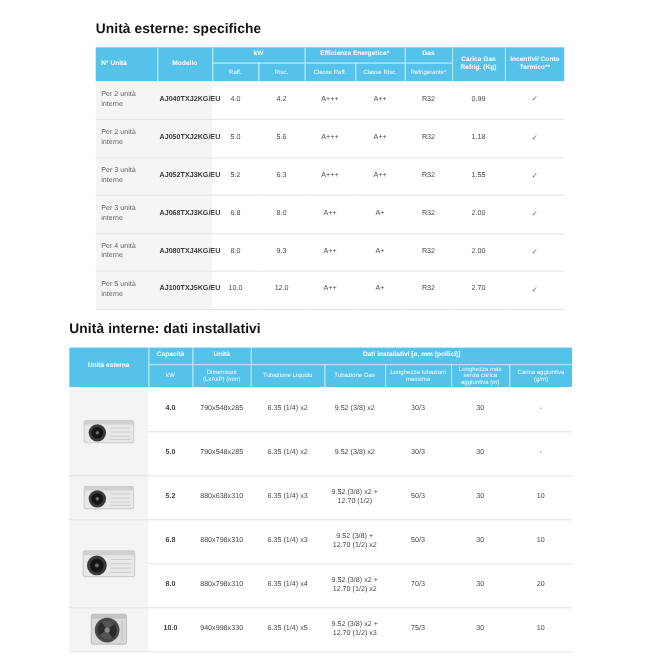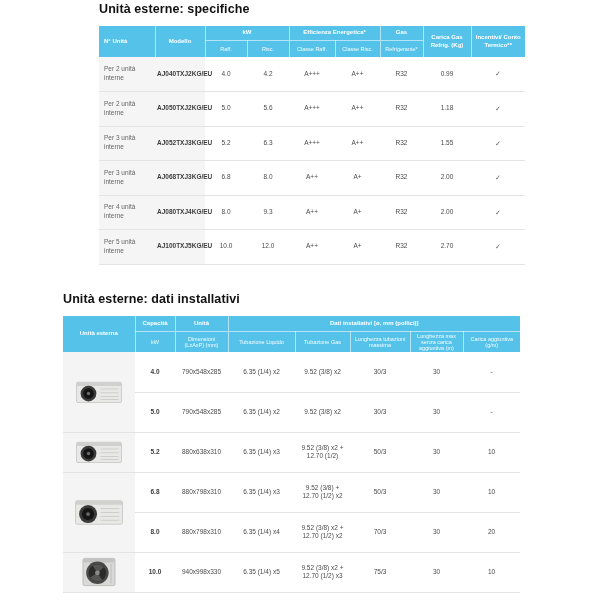--- a/index.html
+++ b/index.html
@@ -8,21 +8,21 @@
     width: 600px; height: 600px; background: #ffffff;
     font-family: "Liberation Sans", sans-serif;
     -webkit-font-smoothing: antialiased;
   }
   .page { position: relative; width: 600px; height: 600px; overflow: hidden; background: #fff; }
 
   .sec-title {
     margin: 0 0 10px 0;
     font-size: 12.5px; font-weight: bold; color: #121212; letter-spacing: .1px;
   }
-  .spec-section    { position: absolute; left: 87px; top: 2px;  width: 426px; margin-left: 12px; }
+  .spec-section    { position: absolute; left: 87px; top: 19px;  width: 426px; }
   .install-section { position: absolute; left: 63px; top: 292px; width: 457px; }
 
   table { border-collapse: collapse; width: 100%; table-layout: fixed; }
 
   thead th {
     background: #55c3e9; color: #fff;
     font-size: 6px; font-weight: bold;
     padding: 1px 2px; text-align: center; vertical-align: middle;
     line-height: 1.25;
   }
@@ -159,21 +159,21 @@
           <td>A+</td>
           <td>R32</td>
           <td>2.70</td>
           <td class="check">✓</td>
         </tr>
       </tbody>
     </table>
   </section>
 
   <section class="install-section">
-    <h2 class="sec-title">Unità esterne: dati installativi</h2>
+    <h2 class="sec-title">Unità interne: dati installativi</h2>
 
     <table class="install-table">
       <colgroup>
         <col style="width:72px">
           <col style="width:40px">
           <col style="width:53px">
           <col style="width:67px">
         <col style="width:55px">
           <col style="width:60px">
           <col style="width:53px">

